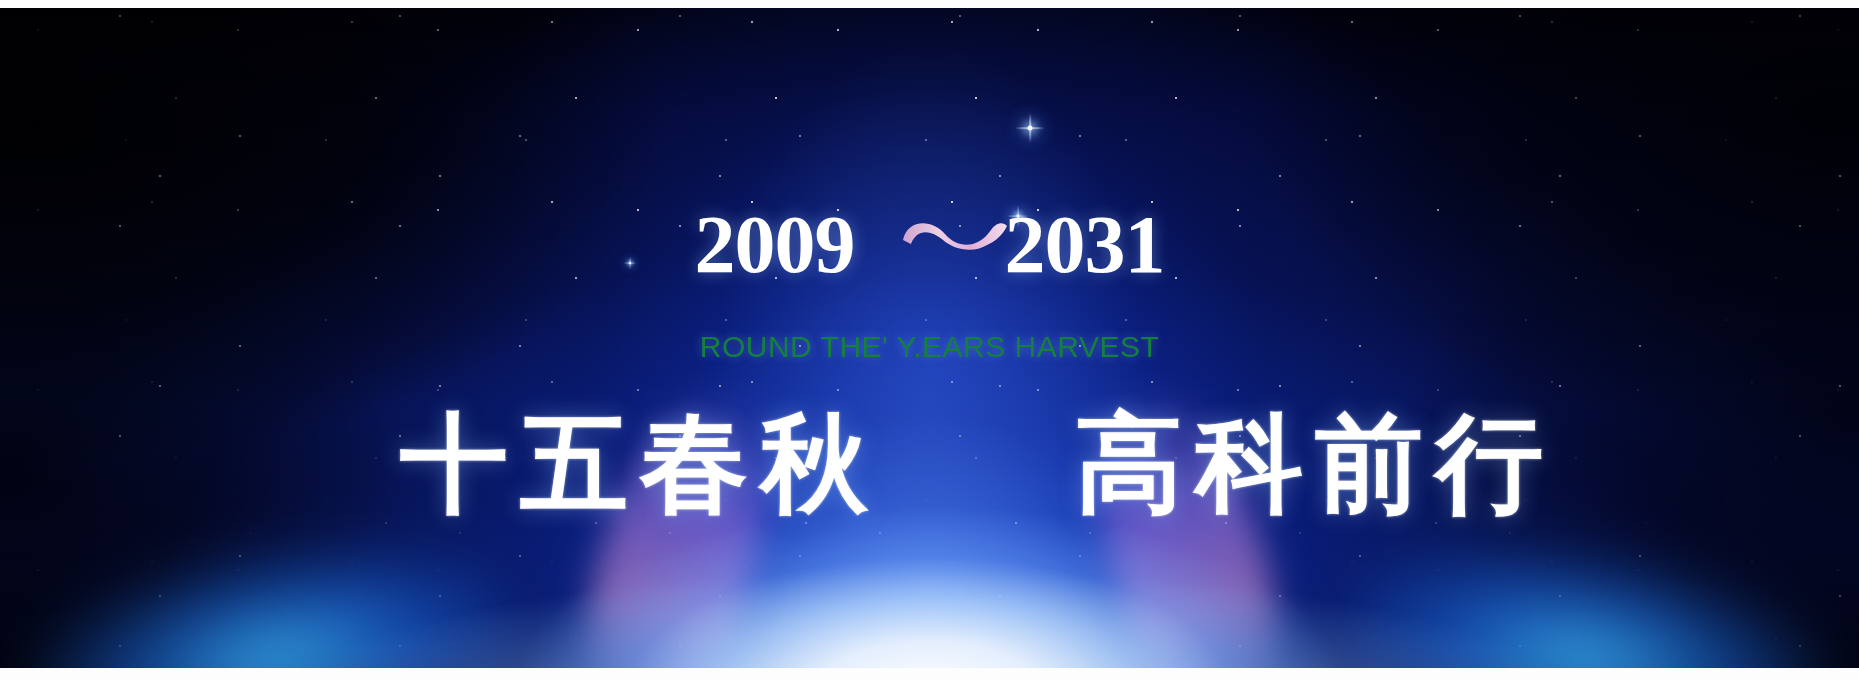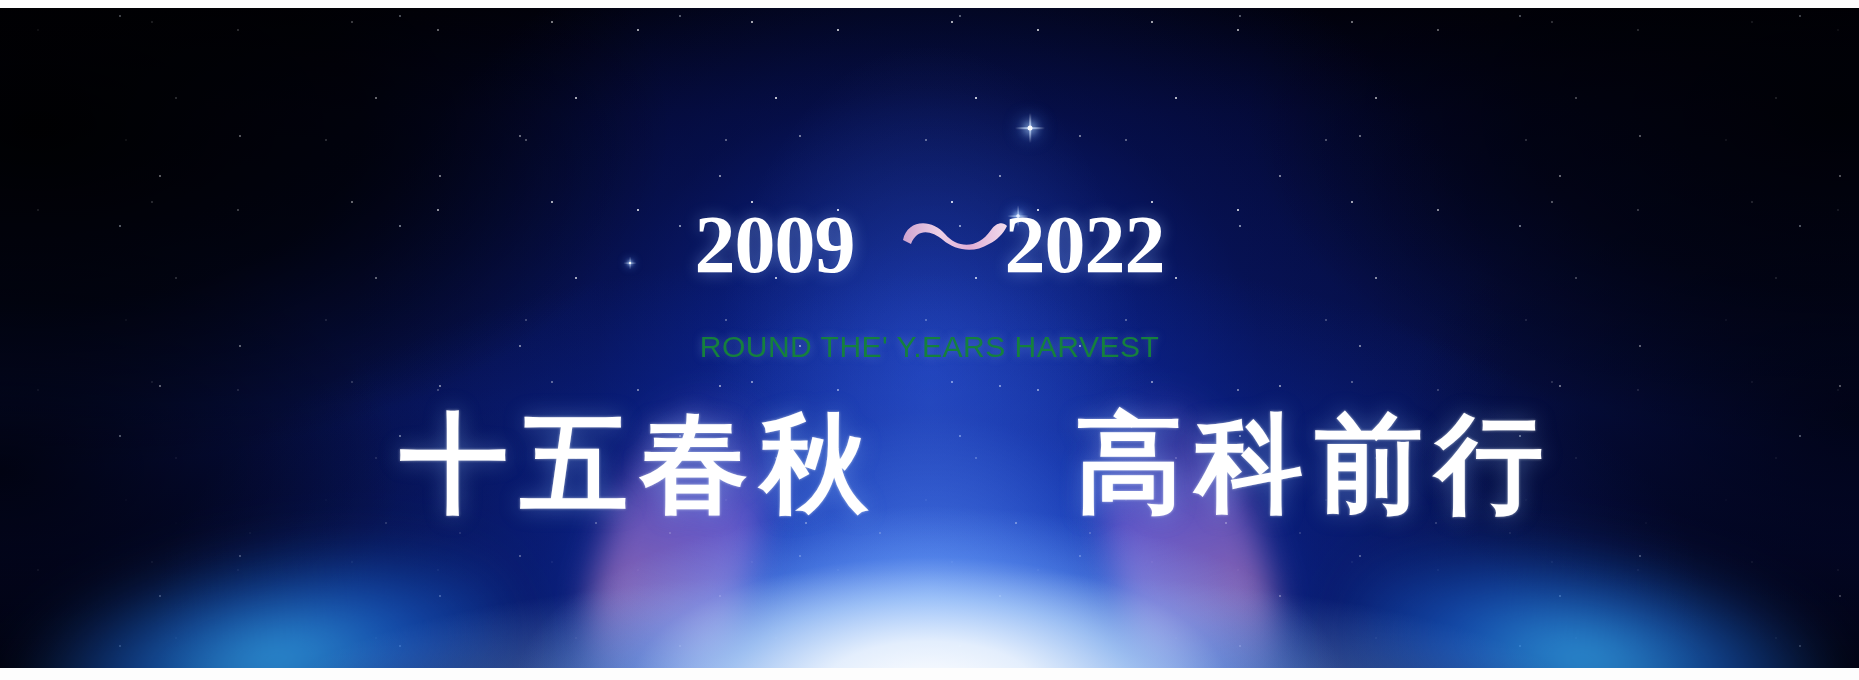--- a/index.html
+++ b/index.html
@@ -303,21 +303,21 @@
                 <stop offset="0%" stop-color="#cfa3cf"></stop>
                 <stop offset="35%" stop-color="#eed0e6"></stop>
                 <stop offset="65%" stop-color="#e0aed6"></stop>
                 <stop offset="100%" stop-color="#f2dcec"></stop>
               </linearGradient>
             </defs>
             <path d="M4 30 C 8 10, 32 8, 46 24 C 58 38, 78 40, 92 20 C 98 12, 104 12, 108 16
                      C 104 24, 98 30, 90 34 C 74 44, 56 40, 44 30 C 32 20, 18 18, 12 34 Z" fill="url(#wg)"></path>
           </svg>
         </span>
-        <span class="year">2022</span>
+        <span class="year">2031</span>
       </div>
 
       <div class="subtitle">ROUND THE' Y.EARS HARVEST</div>
 
       <div class="headline">
         <span>十五春秋</span>
         <span class="gap"></span>
         <span>高科前行</span>
       </div>
 

